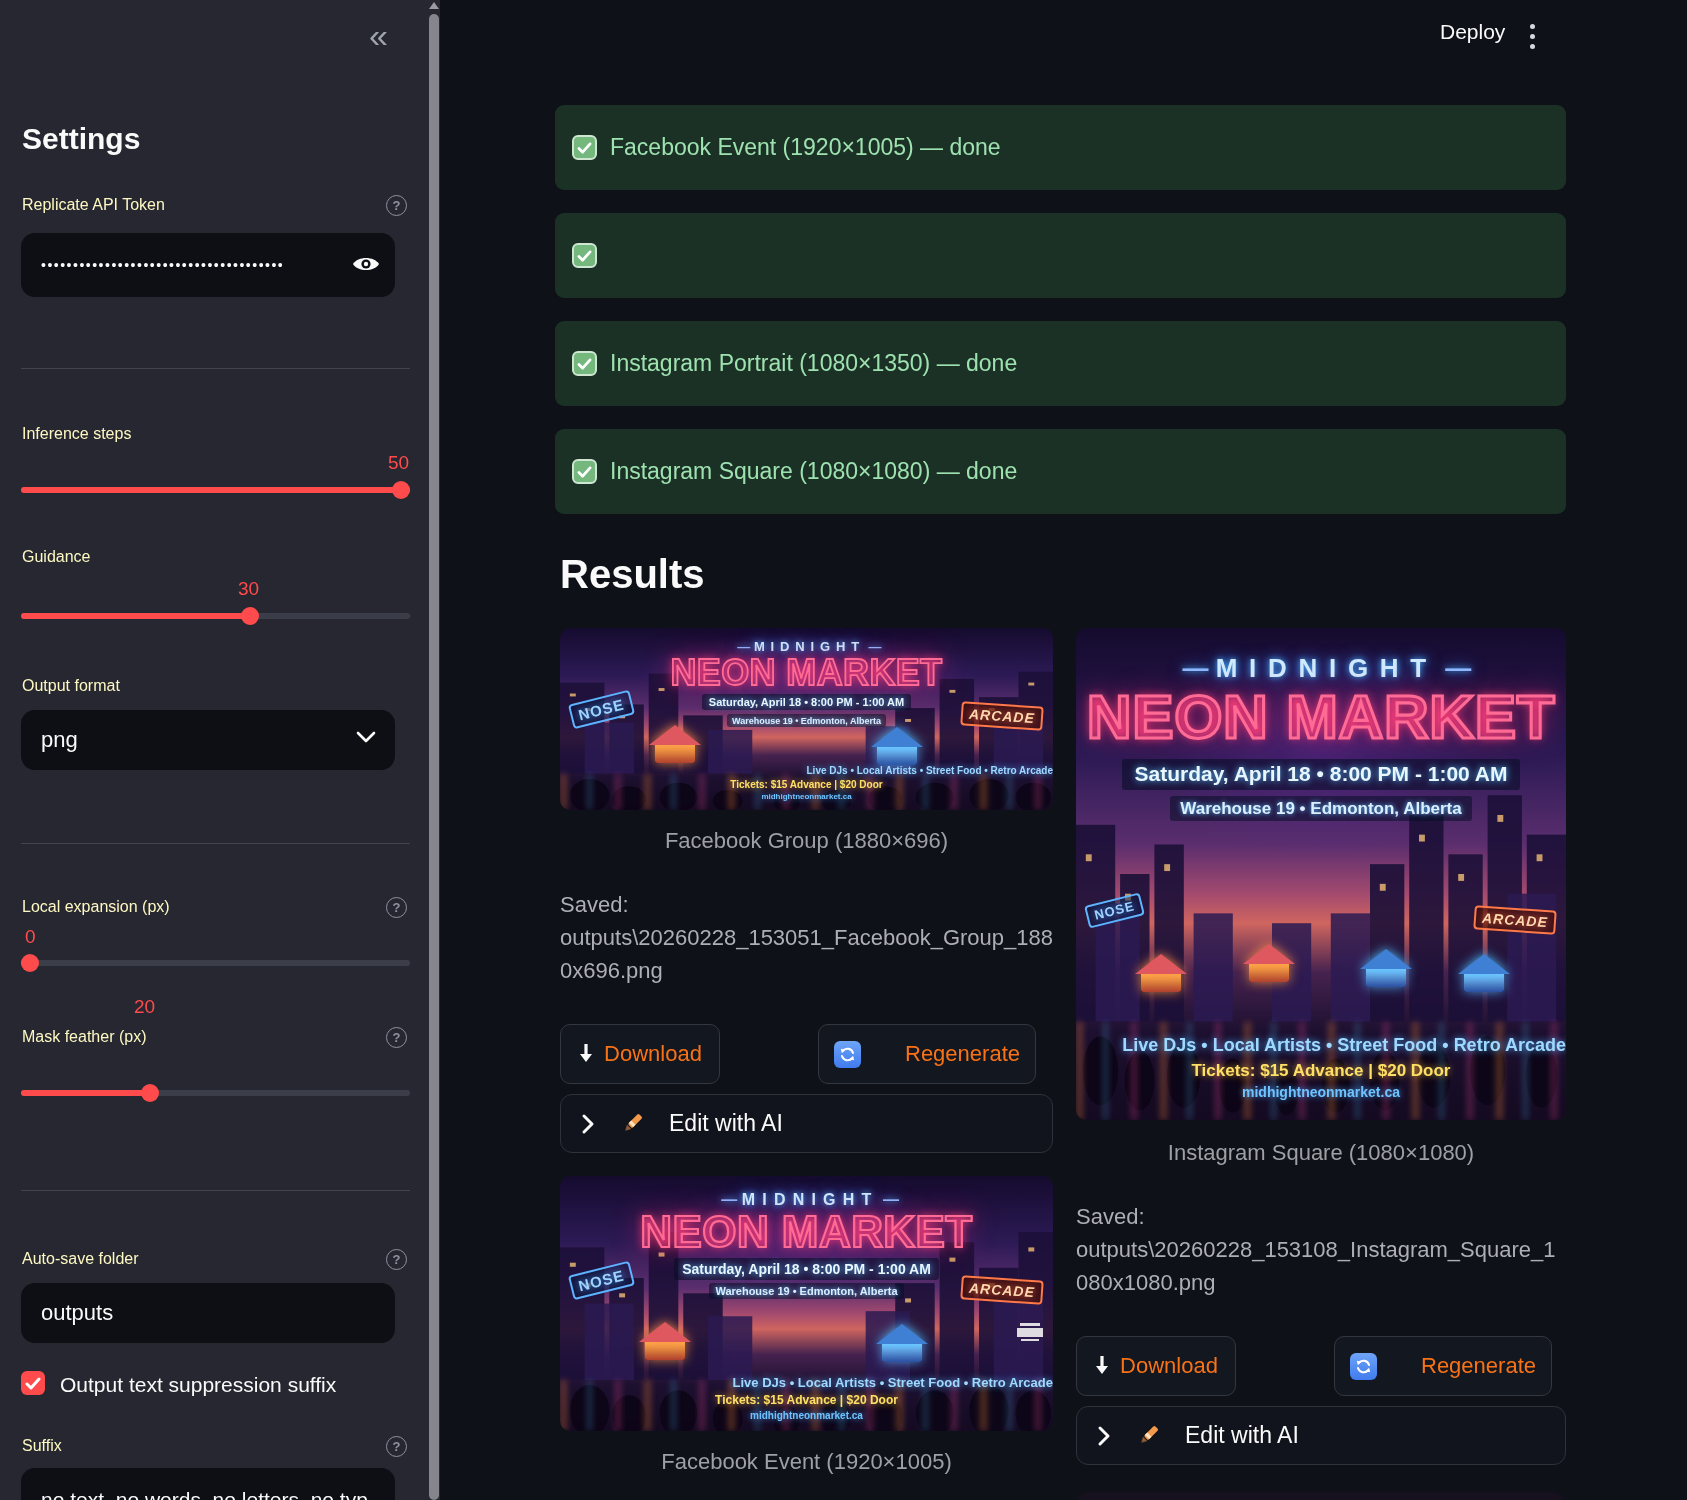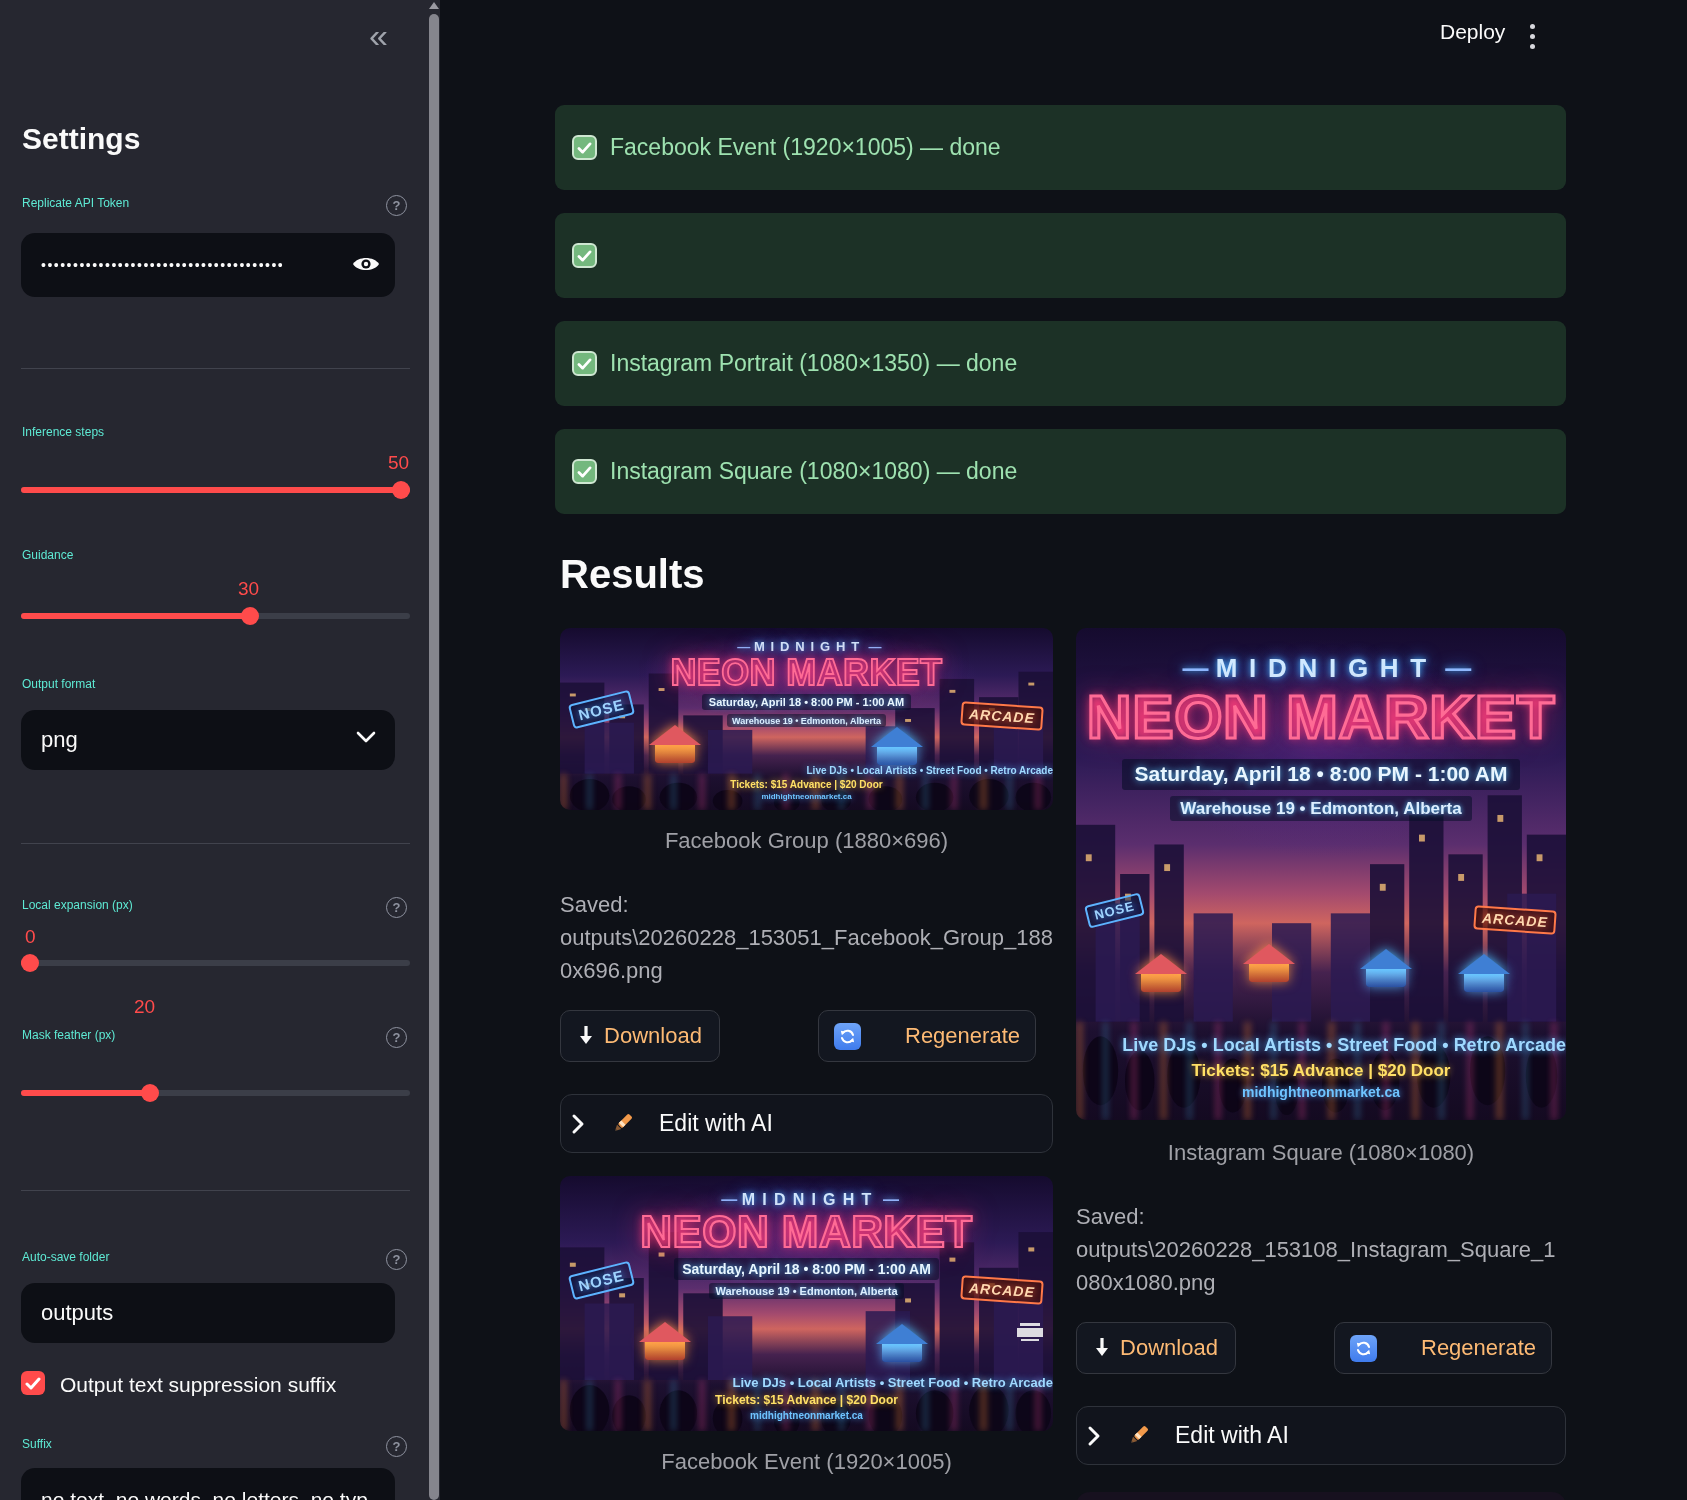--- a/index.html
+++ b/index.html
@@ -13,21 +13,21 @@
   .side-scroll .thumb { position:absolute; left:1px; top:14px; width:10px; height:1486px;
                         background:#85858d; border-radius:5px; }
   .side-scroll .up-arrow { position:absolute; left:1px; top:2px; width:0; height:0;
                         border-left:5px solid transparent; border-right:5px solid transparent;
                         border-bottom:7px solid #9b9ba3; }
   .main { position:absolute; left:440px; top:0; width:1247px; height:1500px; background:#0e1117; }
 
   
   .collapse-btn { position:absolute; top:18px; right:52px; font-size:34px; color:#9fa3ab; line-height:1; cursor:pointer; }
   .side-title { position:absolute; left:22px; top:122px; font-size:30px; font-weight:bold; }
-  .side-label { position:absolute; left:22px; font-size:12px; color:#5eead4; }
+  .side-label { position:absolute; left:22px; font-size:16px; color:#fef9c3; }
   .help-icon { position:absolute; left:386px; width:21px; height:21px; border:1.5px solid #8f93a0;
                border-radius:50%; color:#8f93a0; font-size:13px; font-weight:bold;
                display:flex; align-items:center; justify-content:center; }
   .side-input { position:absolute; left:21px; width:374px; background:#0d0f15; border-radius:14px;
                 display:flex; align-items:center; }
   .pw-dots { padding-left:20px; font-size:14px; letter-spacing:1.5px; color:#fafafa; white-space:nowrap;
              overflow:hidden; width:318px; }
   .eye-btn { position:absolute; right:14px; top:18px; width:30px; height:26px; cursor:pointer; }
   .divider { position:absolute; left:21px; width:389px; height:1px; background:#41434d; }
 
@@ -66,30 +66,30 @@
   
   .results-title { position:absolute; left:120px; top:552px; font-size:40px; font-weight:bold; }
   .col { position:absolute; top:628px; }
   .col-left  { left:120px; width:493px; }
   .col-right { left:636px; width:490px; }
 
   .caption { text-align:center; font-size:22px; color:#9fa0a6; margin-top:18px; }
   .saved { margin-top:34px; font-size:22px; color:#aeafb5; line-height:33px; word-break:break-all; }
 
   .btn-row { position:relative; height:58px; margin-top:23px; }
-  .ui-btn { position:absolute; top:0; height:52px; background:#131720; border:1px solid #34373f;
+  .ui-btn { position:absolute; top:14px; height:60px; background:#131720; border:1px solid #34373f;
             border-radius:10px; display:flex; align-items:center; justify-content:center;
-            gap:10px; font-size:22px; color:#fdba74; cursor:pointer; }
+            gap:10px; font-size:22px; color:#f97316; cursor:pointer; }
   .btn-dl { left:0; width:160px; }
   .btn-rg { left:258px; width:218px;gap:44px; }
   .rg-icon { width:27px; height:27px; border-radius:6px; background:linear-gradient(180deg,#6ea4f8,#3f7bed);
              display:flex; align-items:center; justify-content:center; }
 
   .expander { margin-top:26px; height:59px; background:#11141c; border:1px solid #2e323a; border-radius:12px;
-              display:flex; align-items:center; padding-left:10px; gap:24px; cursor:pointer; }
+              display:flex; align-items:center; padding-left:20px; gap:24px; cursor:pointer; }
   .expander .label { font-size:23px; }
 
   .next-card-sliver { margin-top:27px; height:16px; background:#17111f; border-radius:14px 14px 0 0; }
 
   
   .poster { position:relative; overflow:hidden; border-radius:10px;
             background:linear-gradient(180deg,#150b2e 0%,#2c1a55 26%,#5b2e6e 44%,#a34a6e 54%,#cf655f 60%,#46224f 70%,#1d1030 82%,#140a21 100%); }
   .poster.w1 { width:493px; height:182px; }
   .poster.w2 { width:493px; height:255px; }
   .poster.sq { width:490px; height:492px; }

